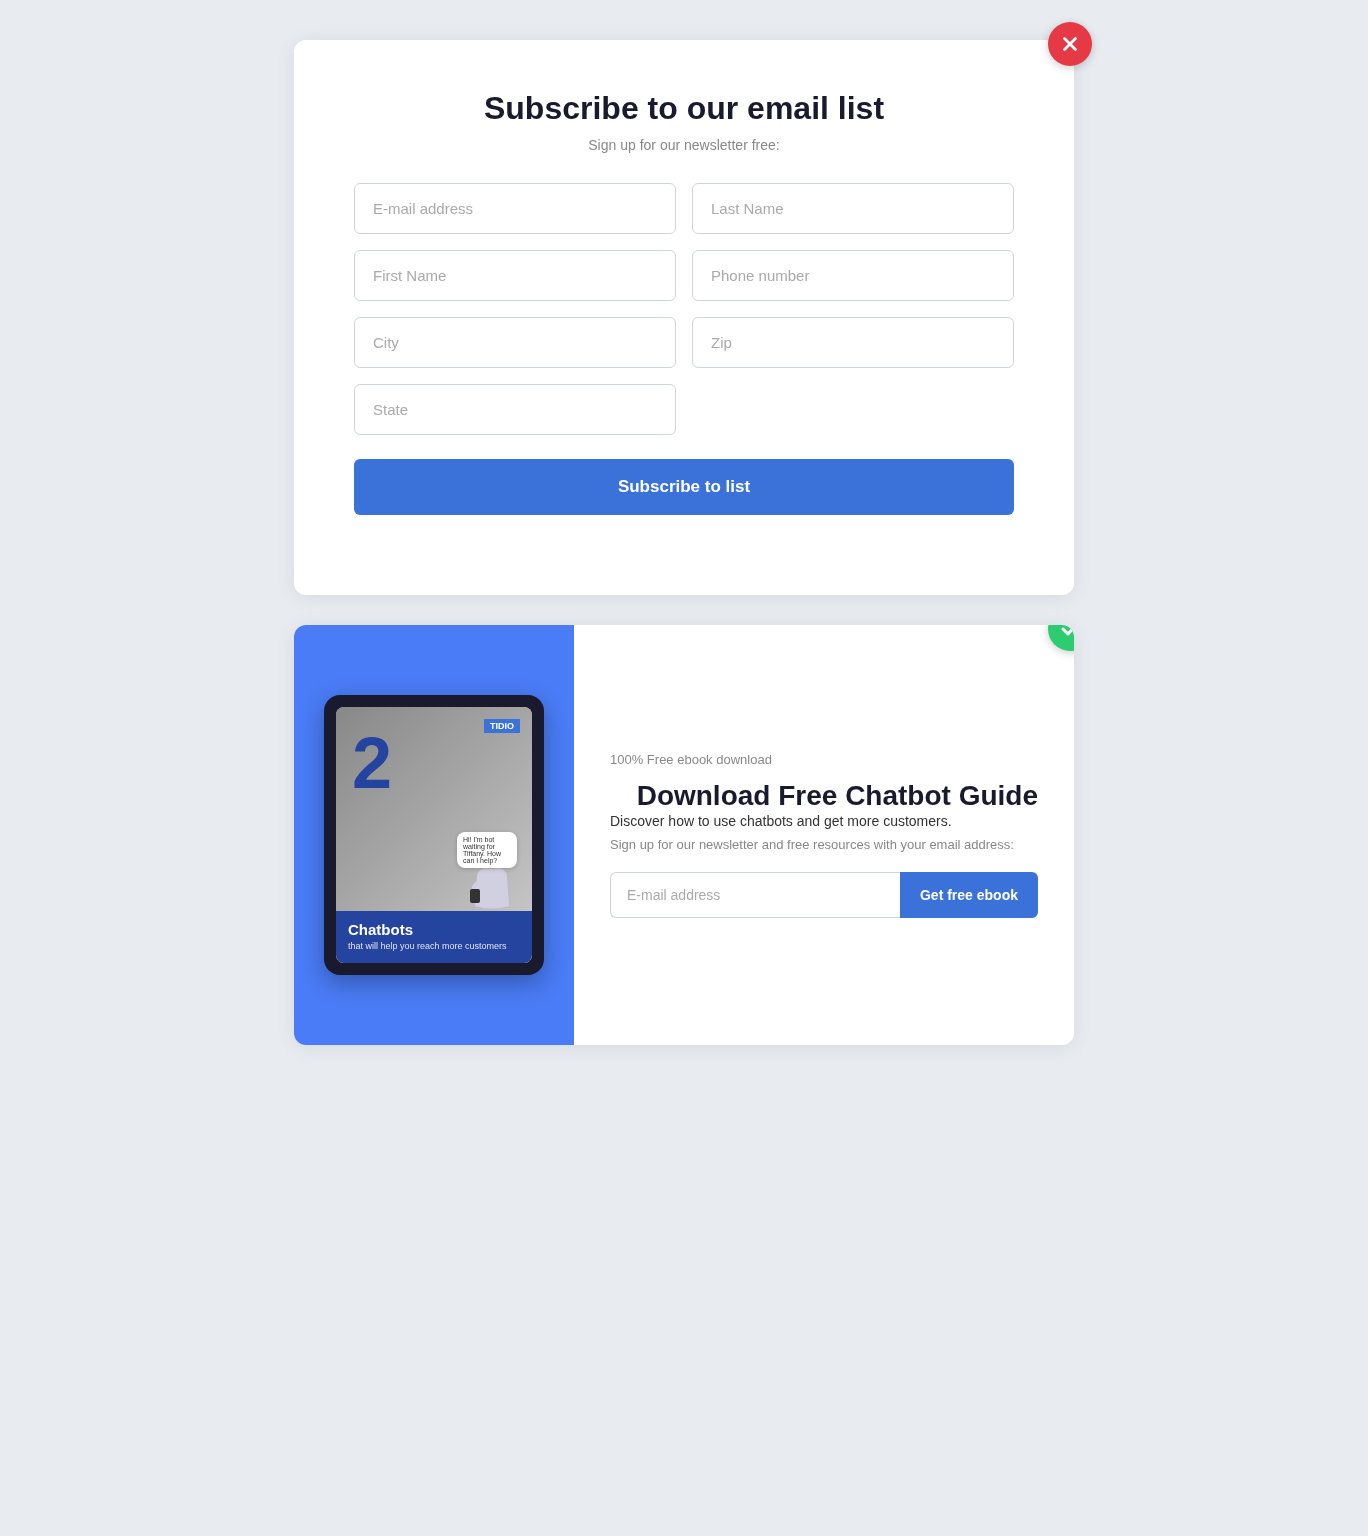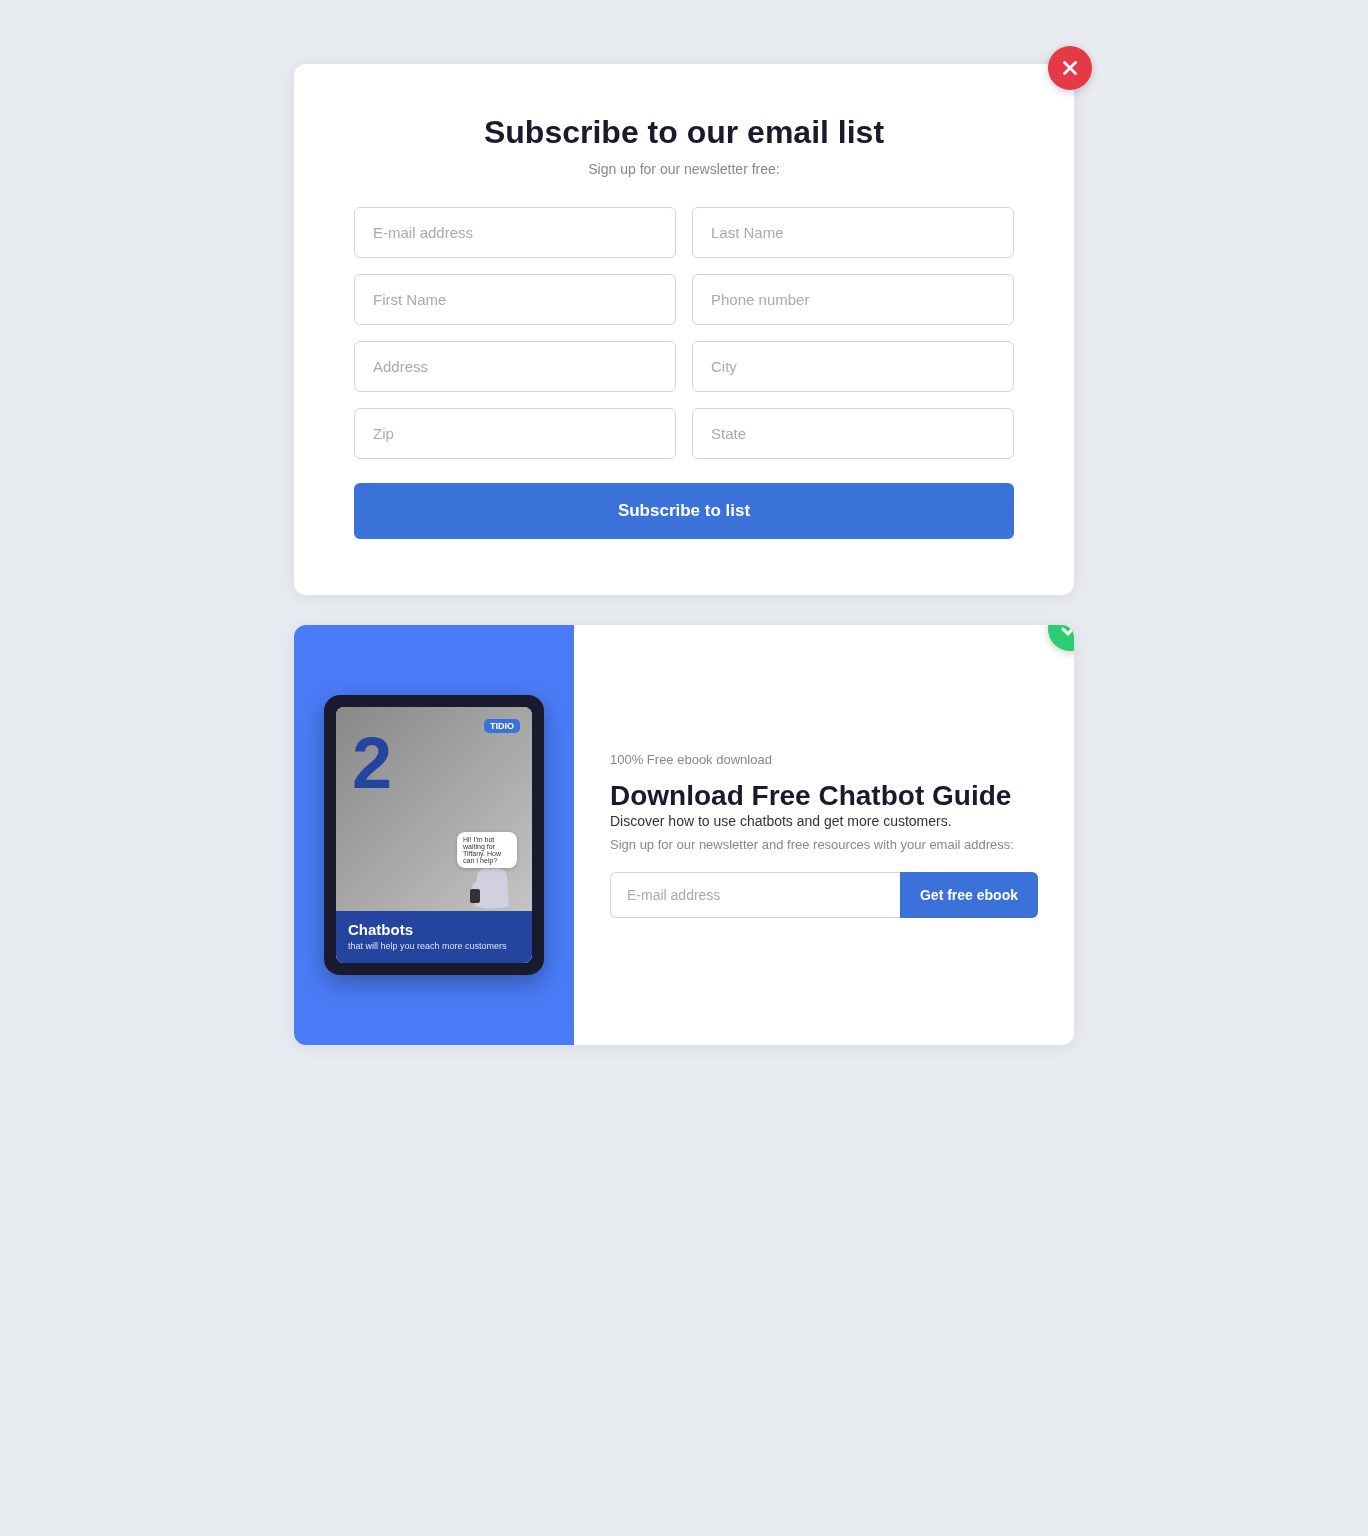--- a/index.html
+++ b/index.html
@@ -11,25 +11,24 @@
       display: flex;
       flex-direction: column;
       align-items: center;
       gap: 30px;
     }
 
     
     .modal-card {
       background: #fff;
       border-radius: 12px;
-      padding: 50px 60px 56px;
+      padding: 50px 60px 80px;
       width: 780px;
       position: relative;
       box-shadow: 0 2px 20px rgba(0,0,0,0.08);
-      margin-top: 24px;
     }
 
     .close-button {
       position: absolute;
       top: -18px;
       right: -18px;
       width: 44px;
       height: 44px;
       border-radius: 50%;
       background: #e63946;
@@ -180,21 +179,21 @@
 
     .tablet-tidio {
       position: absolute;
       top: 12px;
       right: 12px;
       background: #3b72d9;
       color: #fff;
       font-size: 9px;
       font-weight: 700;
       padding: 2px 6px;
-      border-radius: 5px;
+      border-radius: 0;
       z-index: 2;
     }
 
     .tablet-bottom-text {
       position: absolute;
       bottom: 0;
       left: 0;
       right: 0;
       background: #2444a0;
       color: #fff;
@@ -233,20 +232,21 @@
       font-size: 13px;
       color: #888;
       margin-bottom: 12px;
     }
 
     .ebook-title {
       font-size: 28px;
       font-weight: 900;
       color: #1a1a2e;
       line-height: 1.2;
+      text-align: right;
     }
 
     .ebook-desc {
       font-size: 14px;
       color: #333;
       margin-bottom: 8px;
     }
 
     .ebook-signup {
       font-size: 13px;
@@ -297,21 +297,20 @@
   </button>
 
   <h1 class="modal-title">Subscribe to our email list</h1>
   <p class="modal-subtitle">Sign up for our newsletter free:</p>
 
   <div class="form-grid">
     <input class="form-input" type="email" placeholder="E-mail address" style="">
     <input class="form-input" type="text" placeholder="Last Name" style="">
     <input class="form-input" type="text" placeholder="First Name" style="">
     <input class="form-input" type="tel" placeholder="Phone number" style="">
-    <input class="form-input" type="text" placeholder="Address" style="">
     <input class="form-input" type="text" placeholder="City" style="">
     <input class="form-input" type="text" placeholder="Zip" style="">
     <input class="form-input" type="text" placeholder="State" style="">
   </div>
 
   <button class="subscribe-btn">Subscribe to list</button>
 </div>
 
 <div class="bottom-card">
   <div class="success-icon">

